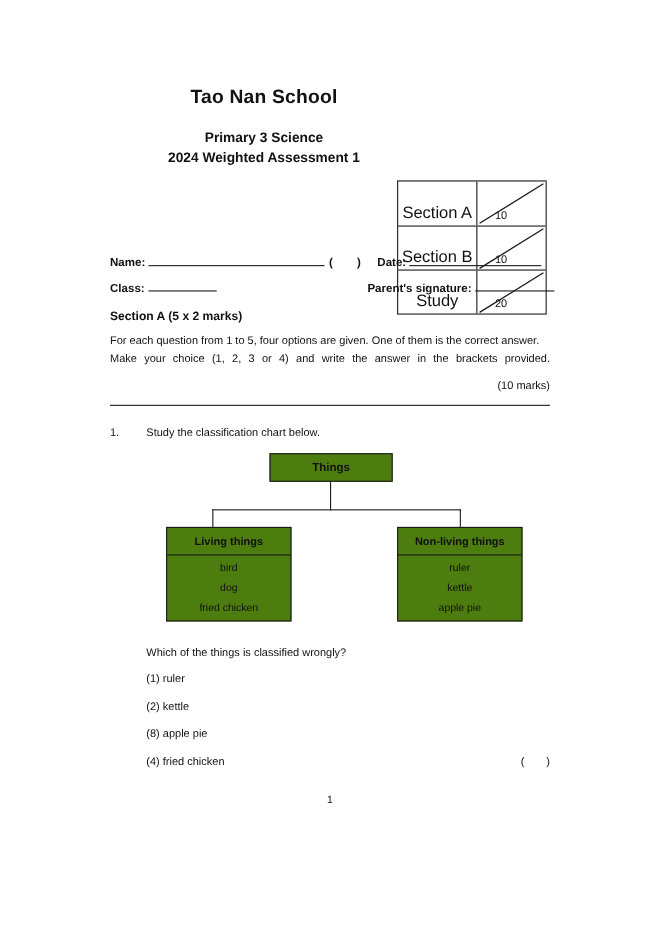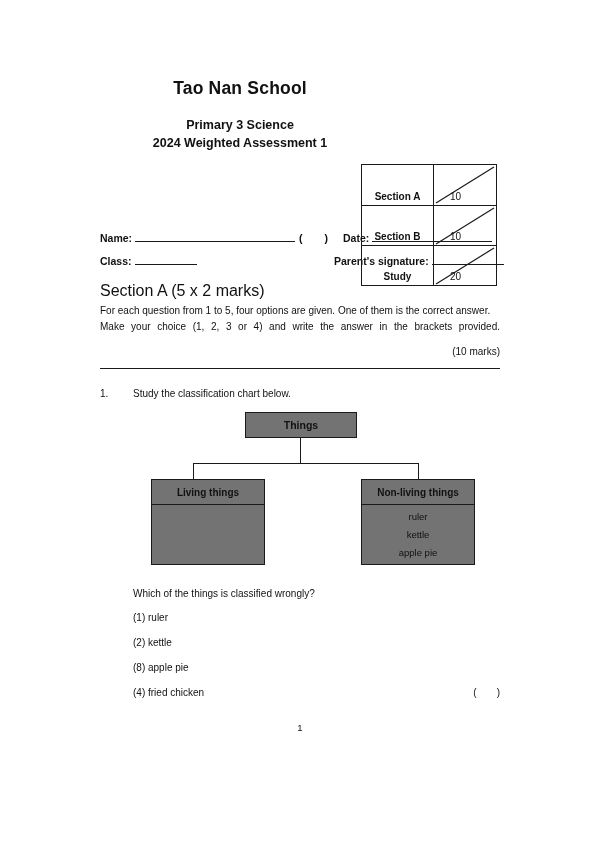--- a/index.html
+++ b/index.html
@@ -70,22 +70,22 @@
     border-top: 1.3px solid #1a1a1a;
   }
   .marks-label {
     width: 72px;
     box-sizing: border-box;
     border-right: 1.3px solid #1a1a1a;
     display: flex;
     align-items: flex-end;
     justify-content: center;
     padding-bottom: 3px;
-    font-size: 10px;
-    font-weight: bold;
+    font-size: 15px;
+    font-weight: normal;
   }
   .marks-value {
     flex: 1;
     position: relative;
     display: flex;
     align-items: flex-end;
     padding-bottom: 3px;
     font-size: 10px;
     overflow: hidden;
   }
@@ -129,22 +129,22 @@
     margin-left: 4px;
     font-weight: bold;
   }
   .paren .gap { display: inline-block; width: 22px; }
 
   
   .section-head {
     position: absolute;
     left: 100px;
     top: 282px;
-    font-size: 16px;
-    font-weight: normal;
+    font-size: 11px;
+    font-weight: bold;
   }
   .instructions {
     position: absolute;
     left: 100px;
     top: 303px;
     width: 400px;
     font-size: 10px;
     line-height: 1.55;
     text-align: justify;
     text-justify: inter-word;
@@ -189,21 +189,21 @@
     position: absolute;
     left: 100px;
     top: 412px;
     width: 400px;
     height: 158px;
   }
   .node {
     position: absolute;
     border: 1.2px solid #1a1a1a;
     box-sizing: border-box;
-    background: #737373;
+    background: #4d7c0f;
   }
   .node-root {
     left: 145px;
     top: 0;
     width: 112px;
     height: 26px;
     display: flex;
     align-items: center;
     justify-content: center;
     font-size: 10.5px;
@@ -363,20 +363,25 @@
   <div class="chart">
     <div class="node node-root">Things</div>
 
     <div class="conn conn-v-root"></div>
     <div class="conn conn-h"></div>
     <div class="conn conn-v-left"></div>
     <div class="conn conn-v-right"></div>
 
     <div class="node node-cat left">
       <div class="cat-head">Living things</div>
+      <div class="cat-body">
+        <div class="cat-item">bird</div>
+        <div class="cat-item">dog</div>
+        <div class="cat-item">fried chicken</div>
+      </div>
     </div>
 
     <div class="node node-cat right">
       <div class="cat-head">Non-living things</div>
       <div class="cat-body">
         <div class="cat-item">ruler</div>
         <div class="cat-item">kettle</div>
         <div class="cat-item">apple pie</div>
       </div>
     </div>

